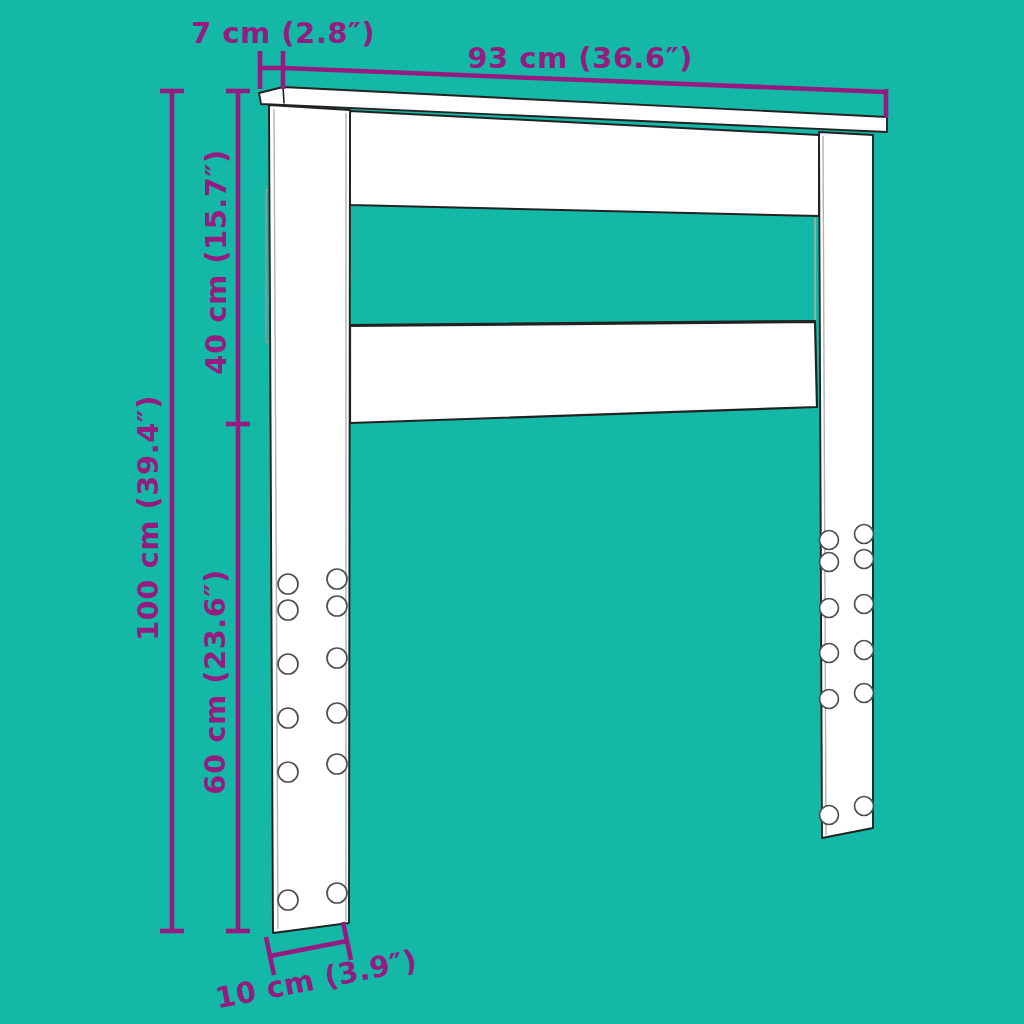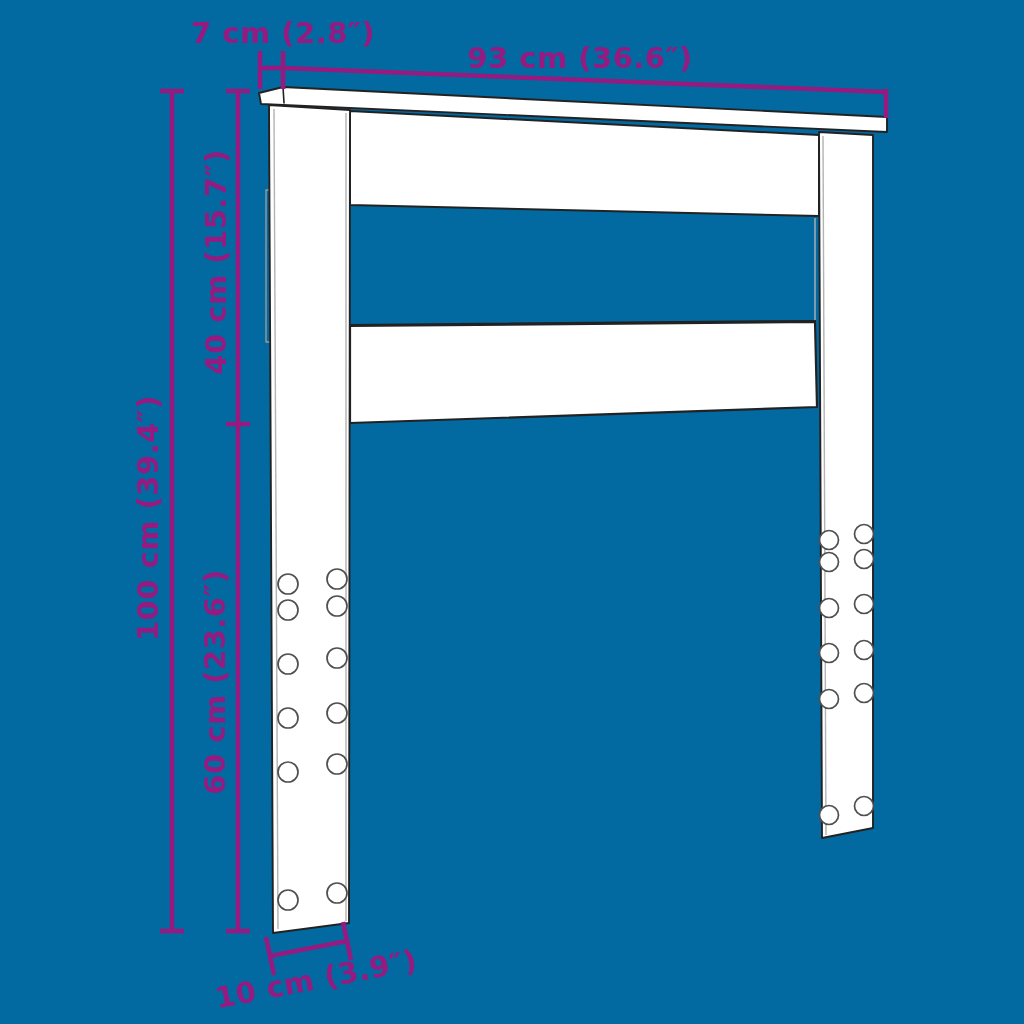--- a/index.html
+++ b/index.html
@@ -1,16 +1,16 @@
 <!DOCTYPE html>
 <html><head>
 <meta charset="utf-8">
 <style>
   html,body{margin:0;padding:0;background:#ffffff;}
-  .stage{width:1024px;height:1024px;position:relative;background:#0369a1;overflow:hidden;}
+  .stage{width:1024px;height:1024px;position:relative;background:#14b8a6;overflow:hidden;}
   svg{display:block;}
   .dim-label{
     font-family:"DejaVu Sans","Liberation Sans",sans-serif;
     font-weight:700;
     font-size:29px;
     letter-spacing:0.5px;
   }
   .dark{fill:none;stroke-linejoin:round;stroke-linecap:round;}
   .wfill{fill:#ffffff;stroke-linejoin:round;}
   .light{fill:none;stroke:#b3b3b3;stroke-width:1.4;}

